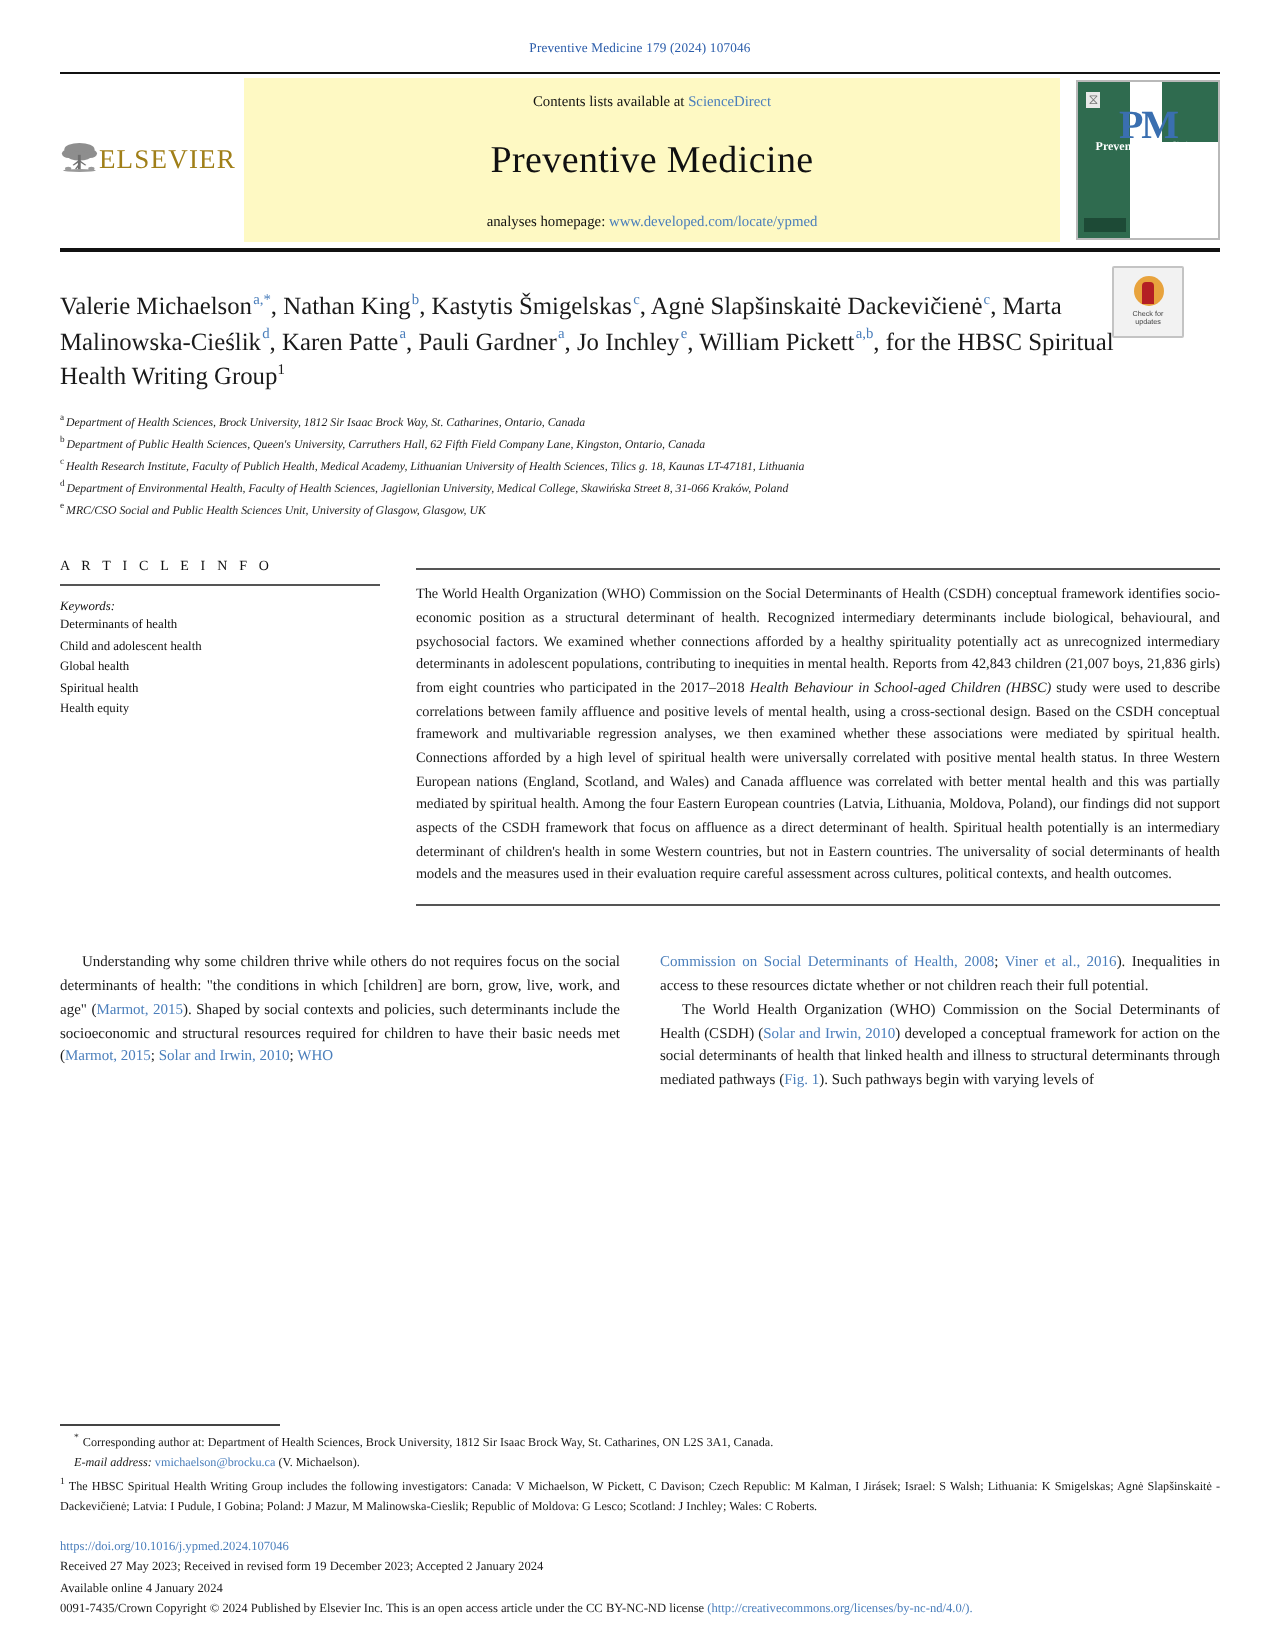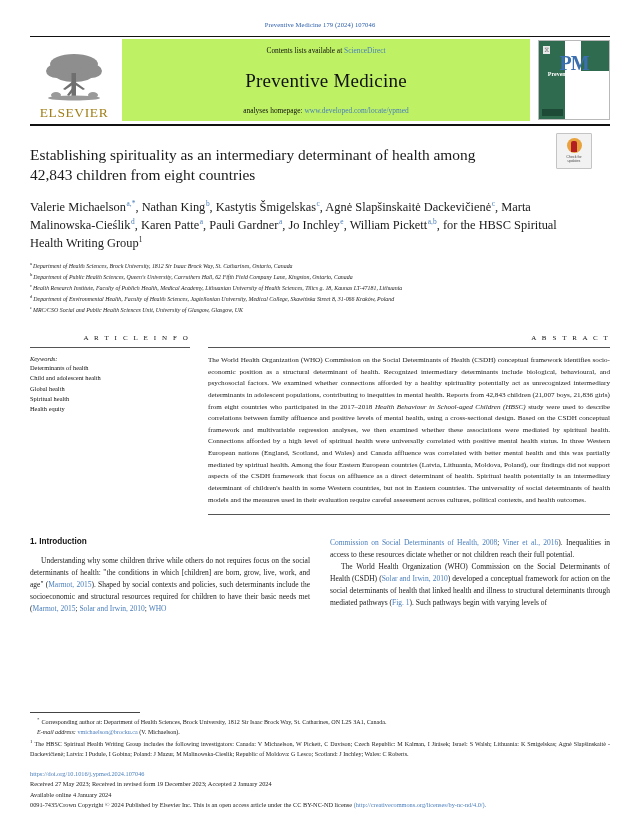--- a/index.html
+++ b/index.html
@@ -40,37 +40,37 @@
     display: flex;
     align-items: stretch;
     height: 82px;
     box-sizing: content-box;
     padding: 2px 0 3px 0;
   }
   .elsevier-logo {
     width: 88px;
     flex: 0 0 88px;
     display: flex;
-    flex-direction: column;
+    flex-direction: row;
     align-items: center;
     justify-content: flex-end;
     padding-bottom: 2px;
   }
   .elsevier-tree { width: 62px; height: 54px; }
   .elsevier-word {
     font-family: "Liberation Serif", serif;
     font-size: 13.5px;
     letter-spacing: 0.6px;
     color: #a07f18;
     margin-top: 1px;
     line-height: 1;
   }
   .masthead-center {
     flex: 1 1 auto;
-    background: #bef264;
+    background: #fef9c3;
     display: flex;
     flex-direction: column;
     align-items: center;
     justify-content: space-between;
     padding: 7px 0 6px 0;
     margin: 0 8px 0 4px;
     text-align: center;
   }
   .contents-line {
     font-size: 7.4px;
@@ -246,21 +246,20 @@
     margin-top: 18px;
     gap: 18px;
   }
   .col-info { flex: 0 0 160px; }
   .col-abstract { flex: 1 1 auto; }
   .sec-head {
     font-size: 7px;
     letter-spacing: 2.1px;
     color: #111;
     font-family: "Liberation Serif", serif;
-    text-align: right;
   }
   .rule {
     border-top: .9px solid #555;
     margin: 5px 0 7px 0;
   }
   .kw-label {
     font-size: 6.4px;
     font-style: italic;
     color: #111;
     margin-bottom: 1px;
@@ -392,21 +391,20 @@
       <div class="cover-white-band"></div>
       <div class="cover-green-tr"></div>
       <div class="cover-e">⧖</div>
       <div class="cover-pm">PM</div>
       <div class="cover-title">Preventive Medicine</div>
       <div class="cover-foot"></div>
     </div>
   </div>
 
   <div class="title-area">
-    <h1 class="article-title">Establishing spirituality as an intermediary determinant of health among 42,843 children from eight countries</h1>
 
     <div class="crossmark">
       <div class="crossmark-disc"></div>
       <div class="crossmark-label">
         <span>Check for</span><br>
         <span>updates</span>
       </div>
     </div>
   </div>
 
@@ -429,36 +427,31 @@
       <div class="kw-list" id="keywords-list">
           <div>Determinants of health</div>
           <div>Child and adolescent health</div>
           <div>Global health</div>
           <div>Spiritual health</div>
           <div>Health equity</div>
         </div>
     </div>
 
     <div class="col-abstract">
-      <div class="sec-head">A B S T R A C T</div>
       <div class="rule"></div>
       <div class="abstract-body">
         <span>The World Health Organization (WHO) Commission on the Social Determinants of Health (CSDH) conceptual framework identifies socio-economic position as a structural determinant of health. Recognized intermediary determinants include biological, behavioural, and psychosocial factors. We examined whether connections afforded by a healthy spirituality potentially act as unrecognized intermediary determinants in adolescent populations, contributing to inequities in mental health. Reports from 42,843 children (21,007 boys, 21,836 girls) from eight countries who participated in the 2017–2018 </span><em>Health Behaviour in School-aged Children (HBSC)</em><span> study were used to describe correlations between family affluence and positive levels of mental health, using a cross-sectional design. Based on the CSDH conceptual framework and multivariable regression analyses, we then examined whether these associations were mediated by spiritual health. Connections afforded by a high level of spiritual health were universally correlated with positive mental health status. In three Western European nations (England, Scotland, and Wales) and Canada affluence was correlated with better mental health and this was partially mediated by spiritual health. Among the four Eastern European countries (Latvia, Lithuania, Moldova, Poland), our findings did not support aspects of the CSDH framework that focus on affluence as a direct determinant of health. Spiritual health potentially is an intermediary determinant of children's health in some Western countries, but not in Eastern countries. The universality of social determinants of health models and the measures used in their evaluation require careful assessment across cultures, political contexts, and health outcomes.</span>
       </div>
       <div class="abstract-rule-bottom"></div>
     </div>
   </div>
 
   <div class="body-cols">
 
     <div class="body-col">
-      <div class="section-title">
-        <span>1.</span>
-        <span>Introduction</span>
-      </div>
       <p class="body-p">
         <span>Understanding why some children thrive while others do not requires focus on the social determinants of health: "the conditions in which [children] are born, grow, live, work, and age" (</span><span class="cite">Marmot, 2015</span><span>). Shaped by social contexts and policies, such determinants include the socioeconomic and structural resources required for children to have their basic needs met (</span><span class="cite">Marmot, 2015</span><span>; </span><span class="cite">Solar and Irwin, 2010</span><span>; </span><span class="cite">WHO</span>
       </p>
     </div>
 
     <div class="body-col">
       <p class="body-p cont">
         <span class="cite">Commission on Social Determinants of Health, 2008</span><span>; </span><span class="cite">Viner et al., 2016</span><span>). Inequalities in access to these resources dictate whether or not children reach their full potential.</span>
       </p>
       <p class="body-p">

